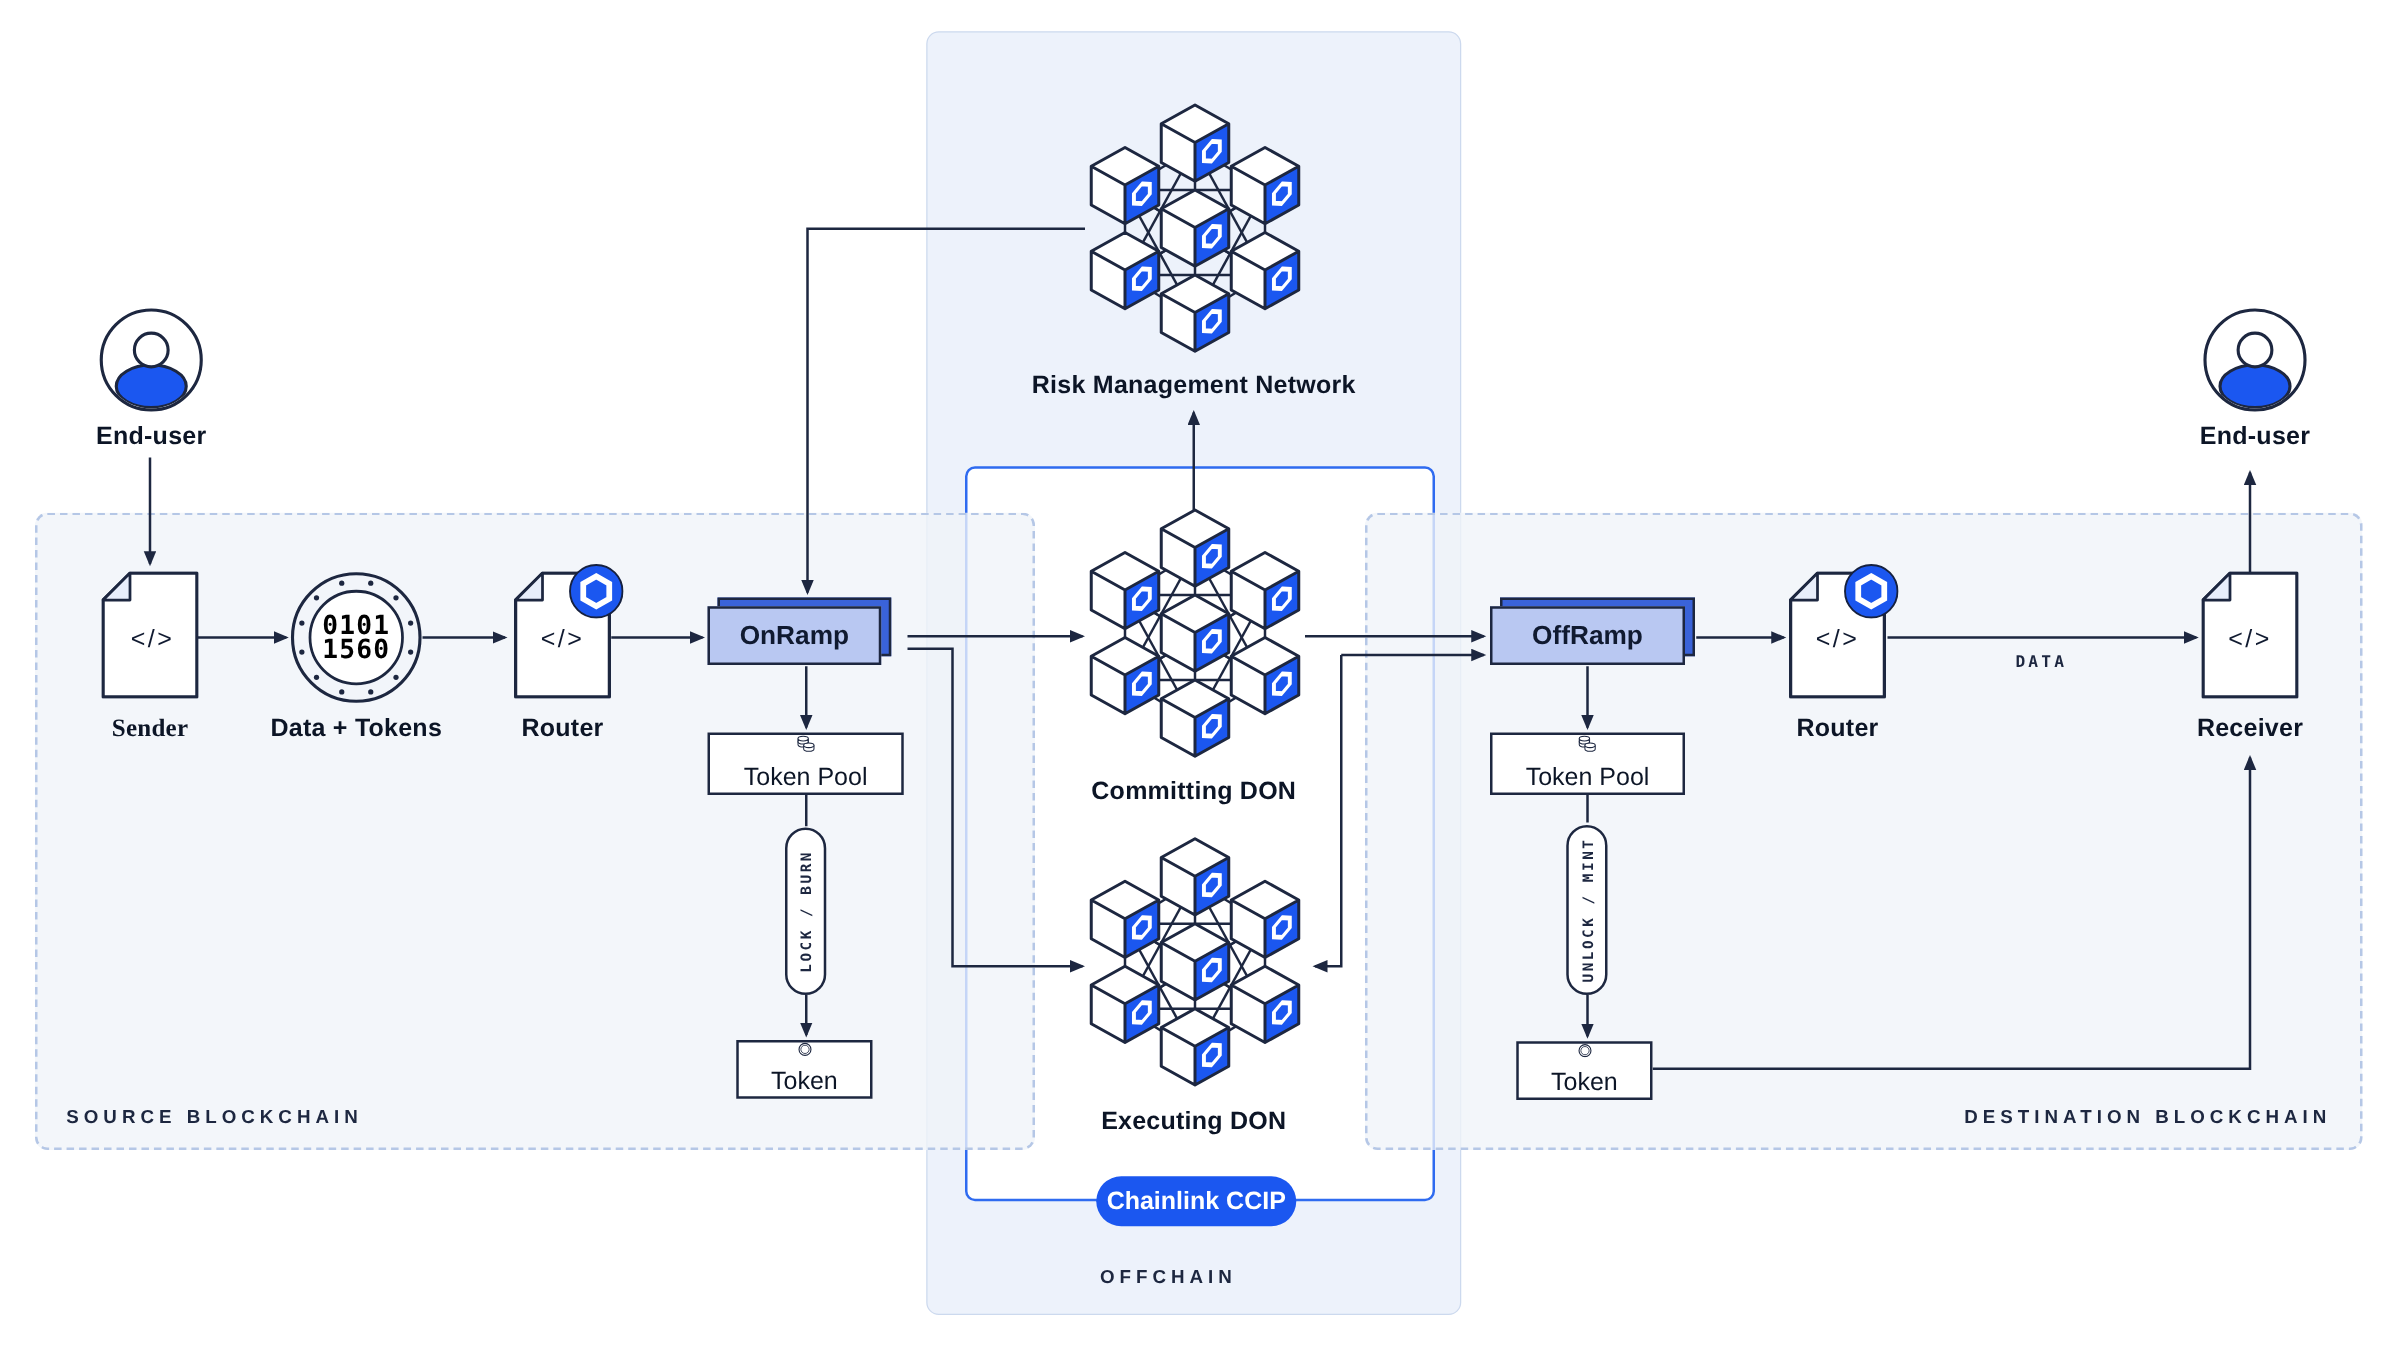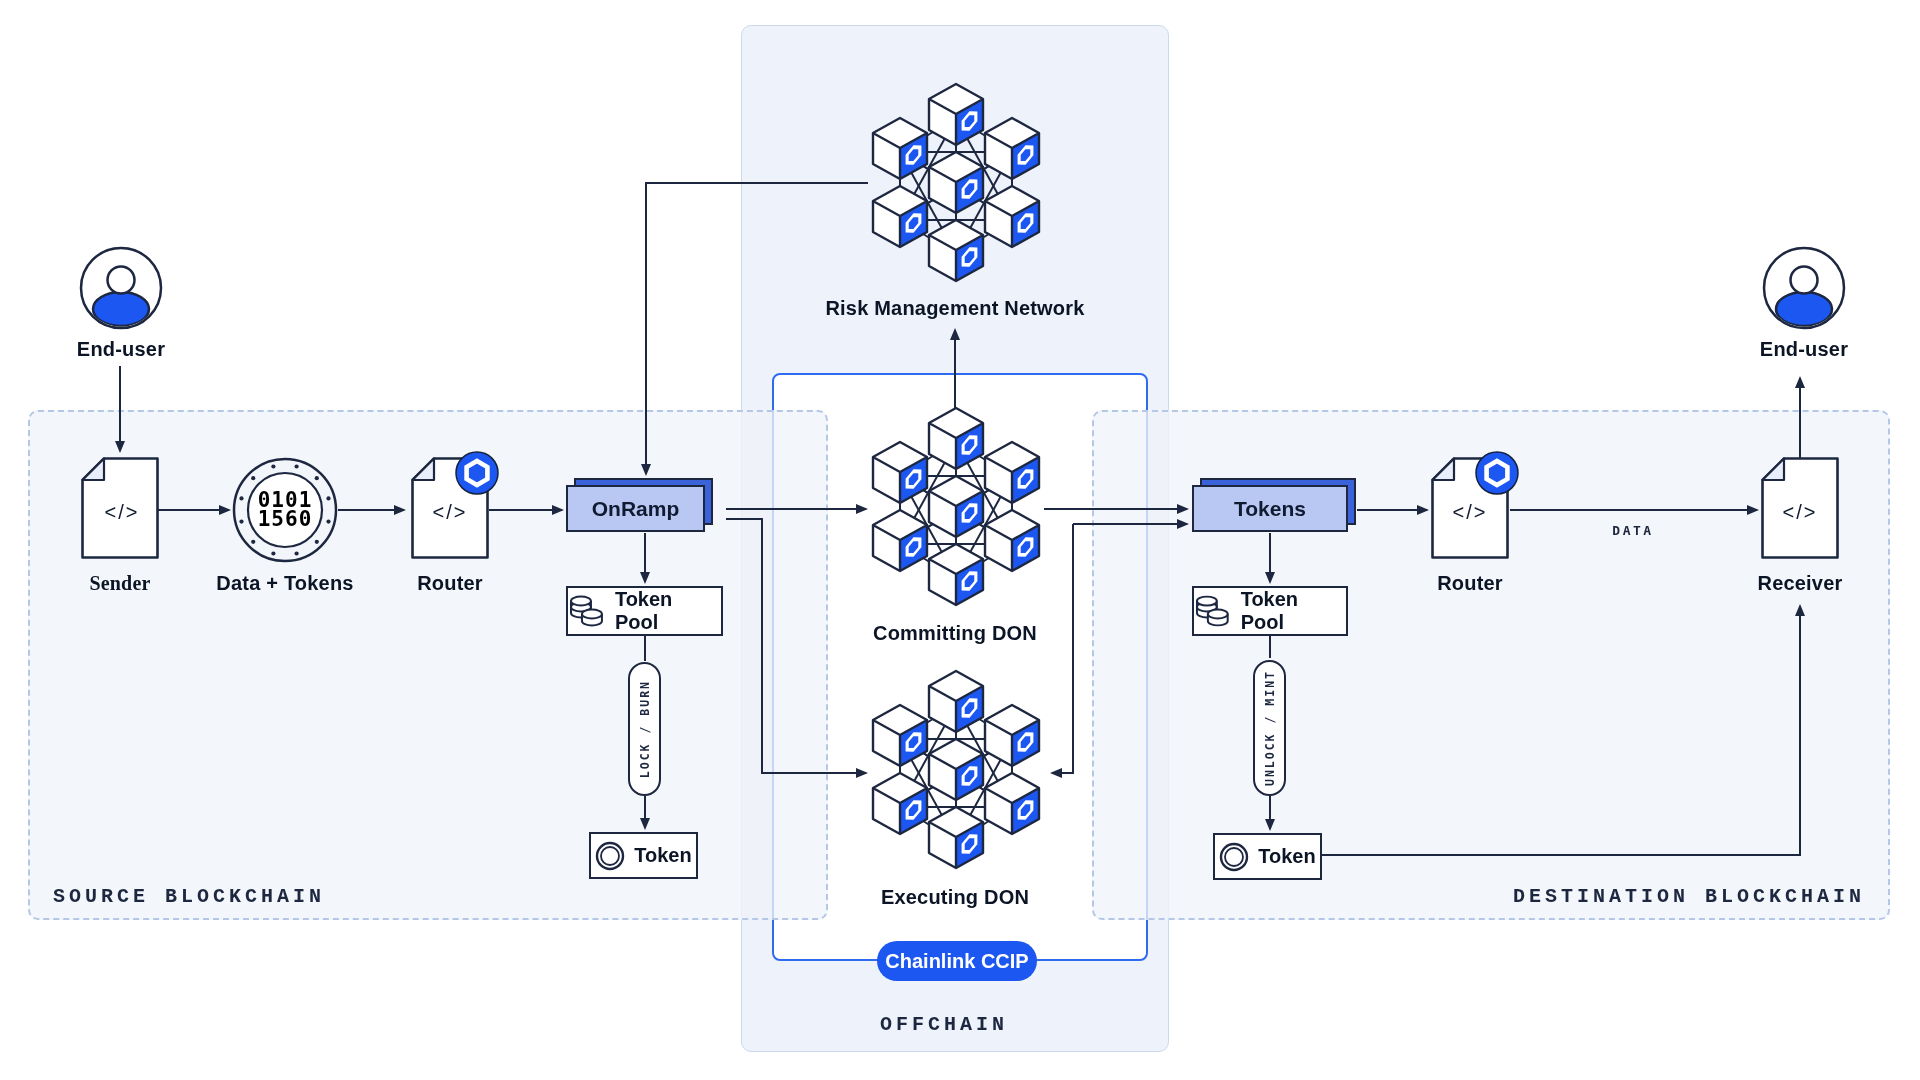--- a/index.html
+++ b/index.html
@@ -18,39 +18,39 @@
   .panel.destination { left:1092px; top:410px; width:798px; height:510px; }
 
   
   svg.overlay { position:absolute; left:0; top:0; z-index:4; pointer-events:none; }
   .edge { stroke:#1d2740; stroke-width:2; fill:none; }
 
   
   .abs { position:absolute; z-index:5; }
   .node-label { position:absolute; z-index:5; transform:translateX(-50%);
     font-size:20px; font-weight:600; letter-spacing:0.2px; white-space:nowrap; color:#0c1526; }
-  .zone-label { position:absolute; z-index:5; font-family:Liberation Mono, monospace;
-    font-size:20px; font-weight:700; letter-spacing:4px; color:#1d2740; white-space:nowrap; }
+  .zone-label { position:absolute; z-index:5; font-family:Liberation Sans, sans-serif;
+    font-size:15px; font-weight:700; letter-spacing:4px; color:#1d2740; white-space:nowrap; }
   .edge-label { position:absolute; z-index:5; transform:translate(-50%,-50%);
     font-family:"DejaVu Sans Mono","Liberation Mono",monospace; font-size:13px; font-weight:700;
     letter-spacing:2.5px; color:#1d2740; }
 
   
   .ramp { position:absolute; z-index:5; }
   .ramp .back { position:absolute; left:8px; top:-7px; width:100%; height:100%;
     background:#3a63d9; border:2px solid #1d2740; box-sizing:border-box; }
   .ramp .front { position:absolute; left:0; top:0; width:100%; height:100%;
     background:#b9c8f2; border:2px solid #1d2740; box-sizing:border-box;
     display:flex; align-items:center; justify-content:center;
     font-size:21px; font-weight:600; color:#101a30; }
 
   
   .wbox { position:absolute; z-index:5; box-sizing:border-box; background:#ffffff;
     border:2px solid #1d2740; display:flex; align-items:center; justify-content:center;
-    gap:9px; font-size:20px; font-weight:700; color:#0c1526; }
+    gap:9px; font-size:20px; font-weight:400; color:#0c1526;flex-direction:column; }
 
   
   .pill { position:absolute; z-index:5; box-sizing:border-box; background:#ffffff;
     border:2px solid #1d2740; border-radius:17px; display:flex; align-items:center; justify-content:center; }
   .pill span { writing-mode:vertical-rl; transform:rotate(180deg);
     font-family:"DejaVu Sans Mono","Liberation Mono",monospace; font-size:11.5px;
     font-weight:700; letter-spacing:2px; color:#1d2740; white-space:nowrap; }
 
   
   .ccip-pill { position:absolute; left:877px; top:941px; width:160px; height:40px; z-index:6;
@@ -245,21 +245,21 @@
   </div>
 
   <div class="node-label" style="left:955px; top:297px;">Risk Management Network</div>
   <div class="node-label" style="left:955px; top:622px;">Committing DON</div>
   <div class="node-label" style="left:955px; top:886px;">Executing DON</div>
   <div class="ccip-pill">Chainlink CCIP</div>
   <div class="zone-label" style="left:880px; top:1013px;">OFFCHAIN</div>
 
   <div class="ramp" style="left:1192px; top:485px; width:156px; height:47px;">
     <div class="back"></div>
-    <div class="front">Tokens</div>
+    <div class="front">OffRamp</div>
   </div>
 
   <div class="wbox" style="left:1192px; top:586px; width:156px; height:50px;">
     <svg width="38" height="34" viewBox="0 0 38 34">
       <g fill="#ffffff" stroke="#1d2740" stroke-width="2">
         <path d="M3,7 v12 a10,4.5 0 0 0 20,0 v-12"></path>
         <ellipse cx="13" cy="13" rx="10" ry="4.5"></ellipse>
         <ellipse cx="13" cy="7" rx="10" ry="4.5"></ellipse>
         <path d="M14,20 v7 a10,4.5 0 0 0 20,0 v-7"></path>
         <ellipse cx="24" cy="20" rx="10" ry="4.5"></ellipse>

